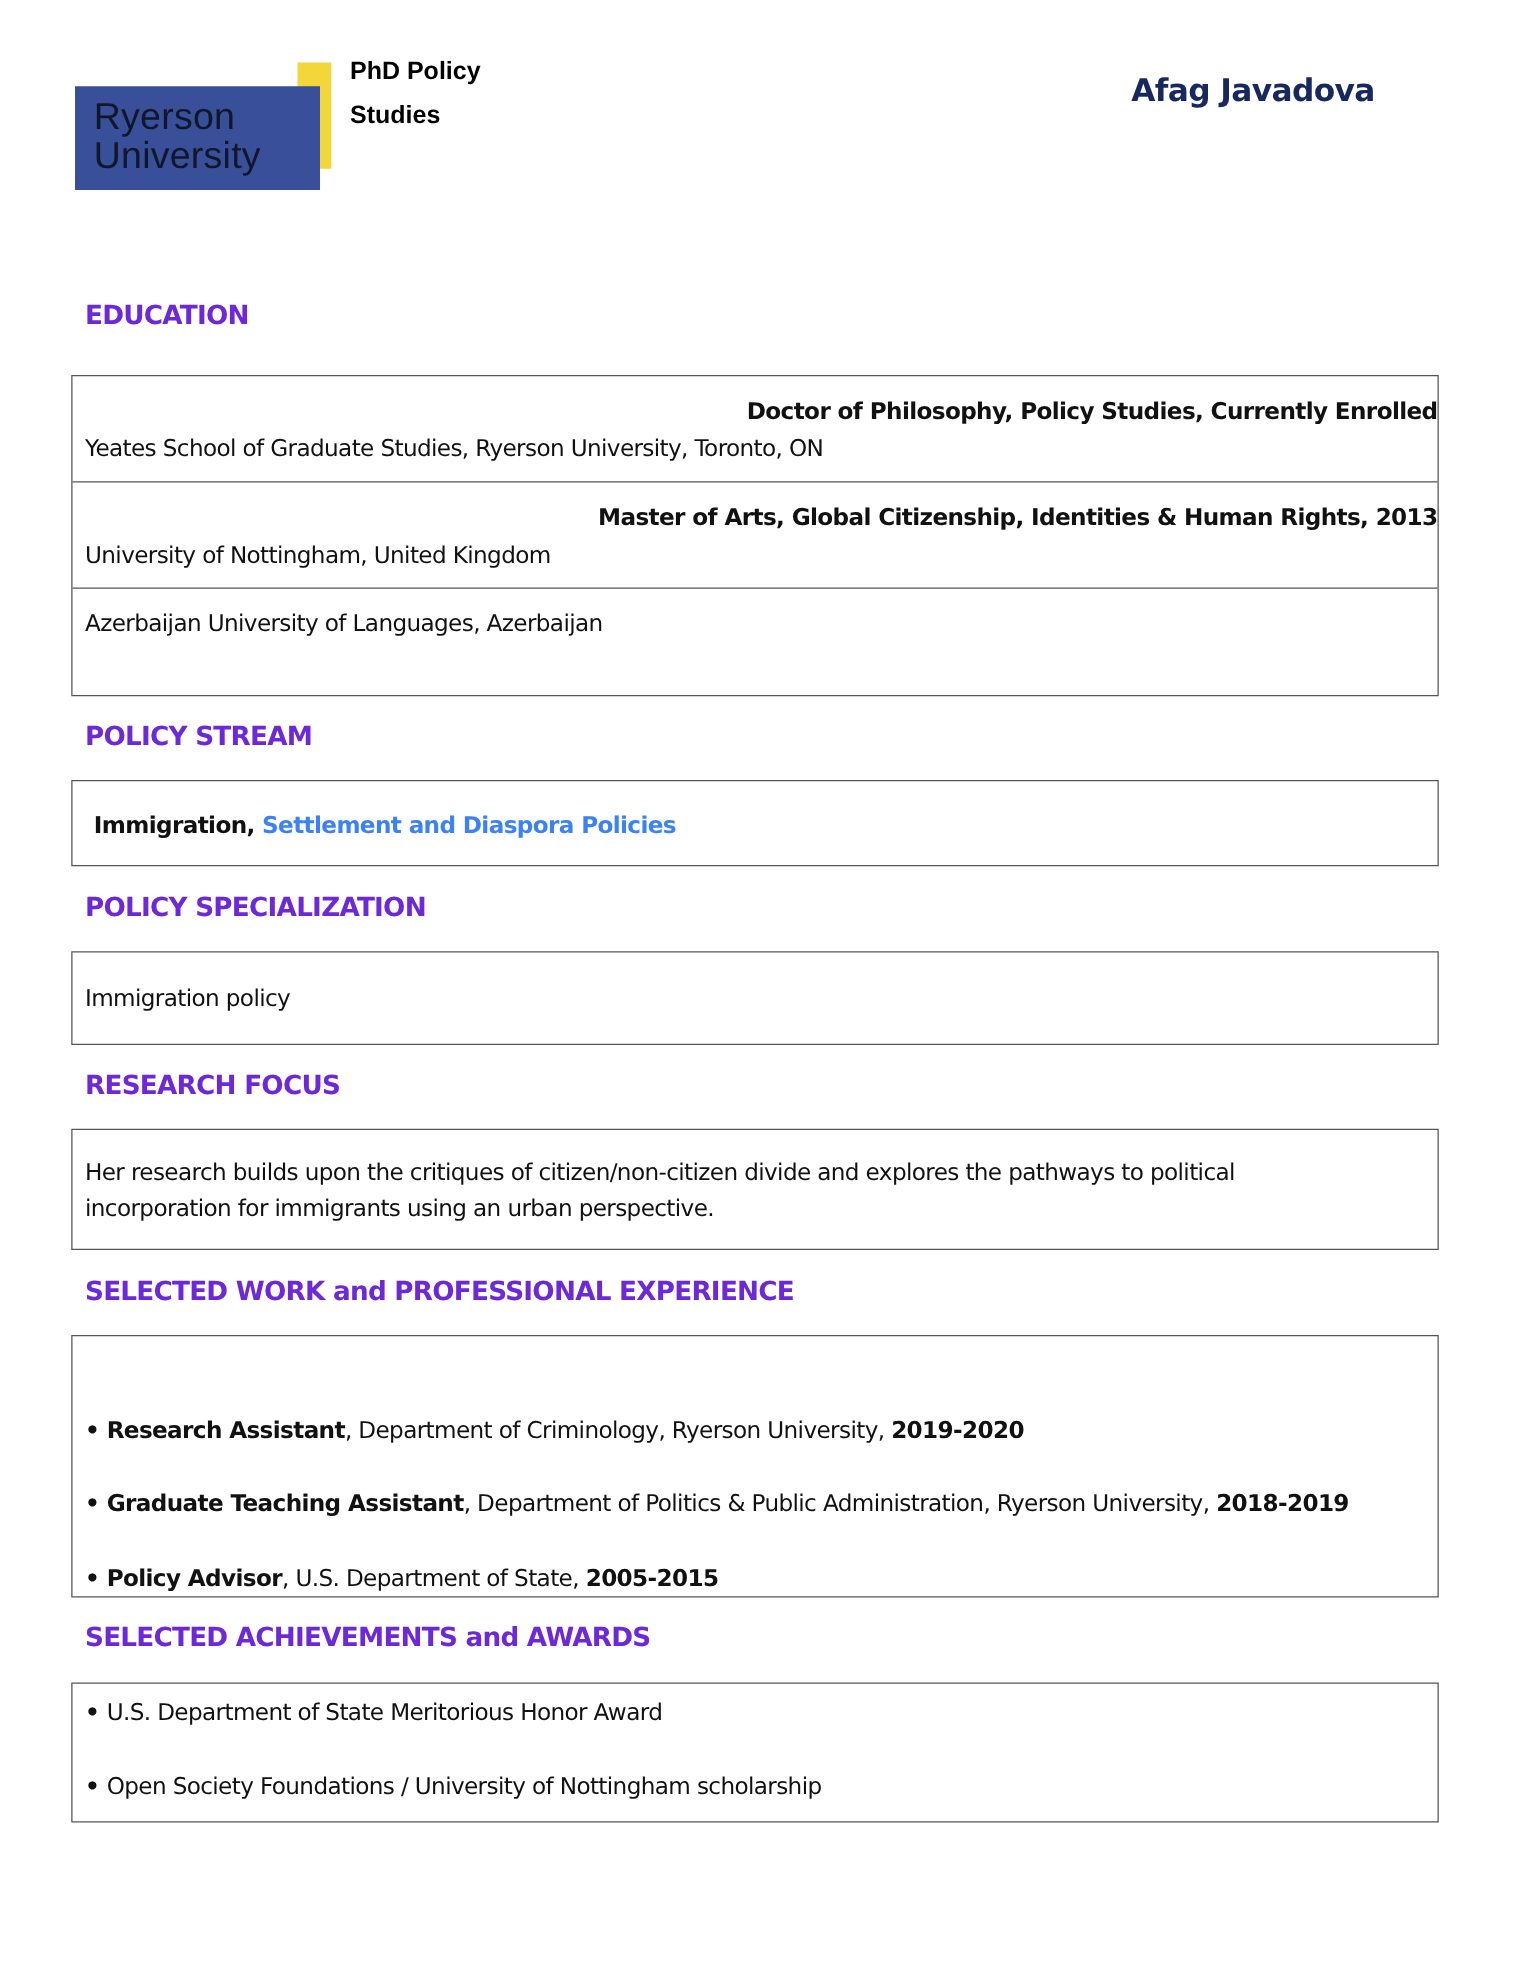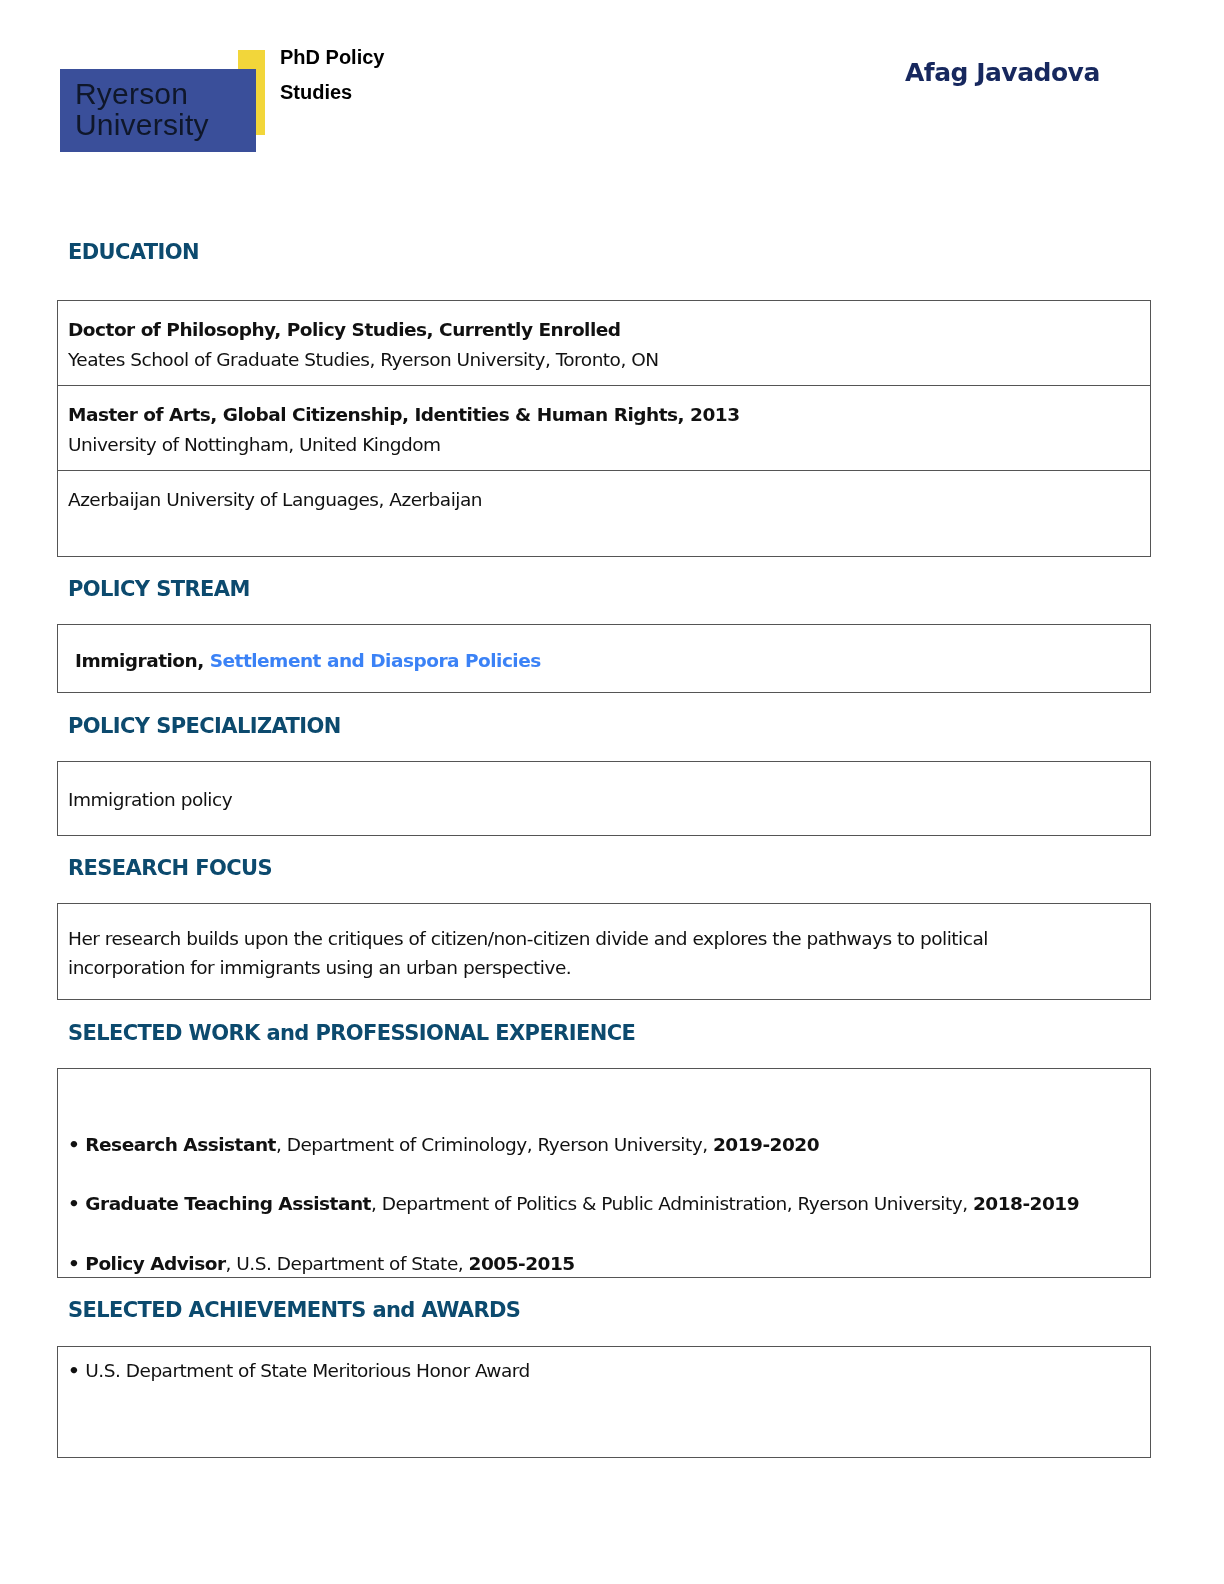--- a/index.html
+++ b/index.html
@@ -6,27 +6,27 @@
   body { width: 1224px; height: 1584px; position: relative; font-family: "Liberation Sans", sans-serif; color: #000; overflow: hidden; }
 
   .logo { position: absolute; left: 60px; top: 50px; width: 206px; height: 102px; }
   .logo-blue { position: absolute; left: 0; top: 19px; width: 196px; height: 83px; background: #3a4f9a; }
   .logo-yellow { position: absolute; left: 178px; top: 0; width: 27px; height: 85px; background: #f2d63a; }
   .logo-text { position: absolute; left: 15px; top: 28px; color: #0f172a; font-family: "Liberation Sans", sans-serif; font-size: 30px; line-height: 31px; font-weight: normal; letter-spacing: 0.2px; }
 
   .program-title { position: absolute; left: 280px; top: 40px; font-family: "Liberation Sans", sans-serif; font-weight: bold; font-size: 20px; line-height: 35px; color: #000; }
   .person-name { position: absolute; left: 905px; top: 58px; font-family: "DejaVu Sans", sans-serif; font-weight: bold; font-size: 25px; color: #17285e; letter-spacing: -0.5px; }
 
-  .section-heading { position: absolute; left: 68px; font-family: "DejaVu Sans", sans-serif; font-weight: bold; font-size: 21px; color: #0c4a6e; letter-spacing: -0.6px; white-space: nowrap; }
+  .section-heading { position: absolute; left: 68px; font-family: "DejaVu Sans", sans-serif; font-weight: bold; font-size: 21px; color: #6d28d9; letter-spacing: -0.6px; white-space: nowrap; }
 
   .box { position: absolute; left: 57px; width: 1094px; border: 1.5px solid #555; background: #fff; box-sizing: border-box; }
   .edu-row { height: 85px; border-bottom: 1.5px solid #555; box-sizing: border-box; padding: 14px 0 0 10px; }
   .edu-row:last-child { border-bottom: none; }
   .txt { font-family: "DejaVu Sans", sans-serif; font-size: 18.5px; line-height: 30px; color: #111; letter-spacing: -0.5px; white-space: nowrap; }
-  .b { font-weight: bold; }
+  .b { font-weight: bold; text-align: right; }
   .stream-muted { color: #3b82f6; font-weight: bold; }
 
   .list-item { position: absolute; left: 10px; white-space: nowrap; }
   .bullet { font-weight: bold; margin-right: 6px; }
 </style>
 </head>
 <body>
 
 <div class="logo">
   <div class="logo-yellow"></div>
@@ -90,13 +90,16 @@
   <div class="txt list-item" style="top:180px;">
     <span class="bullet">•</span><span class="b">Policy Advisor</span><span>, U.S. Department of State, </span><span class="b">2005-2015</span>
   </div>
 </div>
 
 <div class="section-heading" style="top:1298px;">SELECTED ACHIEVEMENTS and AWARDS</div>
 <div class="box" style="top:1346px; height:112px;">
   <div class="txt list-item" style="top:9px;">
     <span class="bullet">•</span><span>U.S. Department of State Meritorious Honor Award</span>
   </div>
+  <div class="txt list-item" style="top:68px;">
+    <span class="bullet">•</span><span>Open Society Foundations / University of Nottingham scholarship</span>
+  </div>
 </div>
 
 </body></html>

